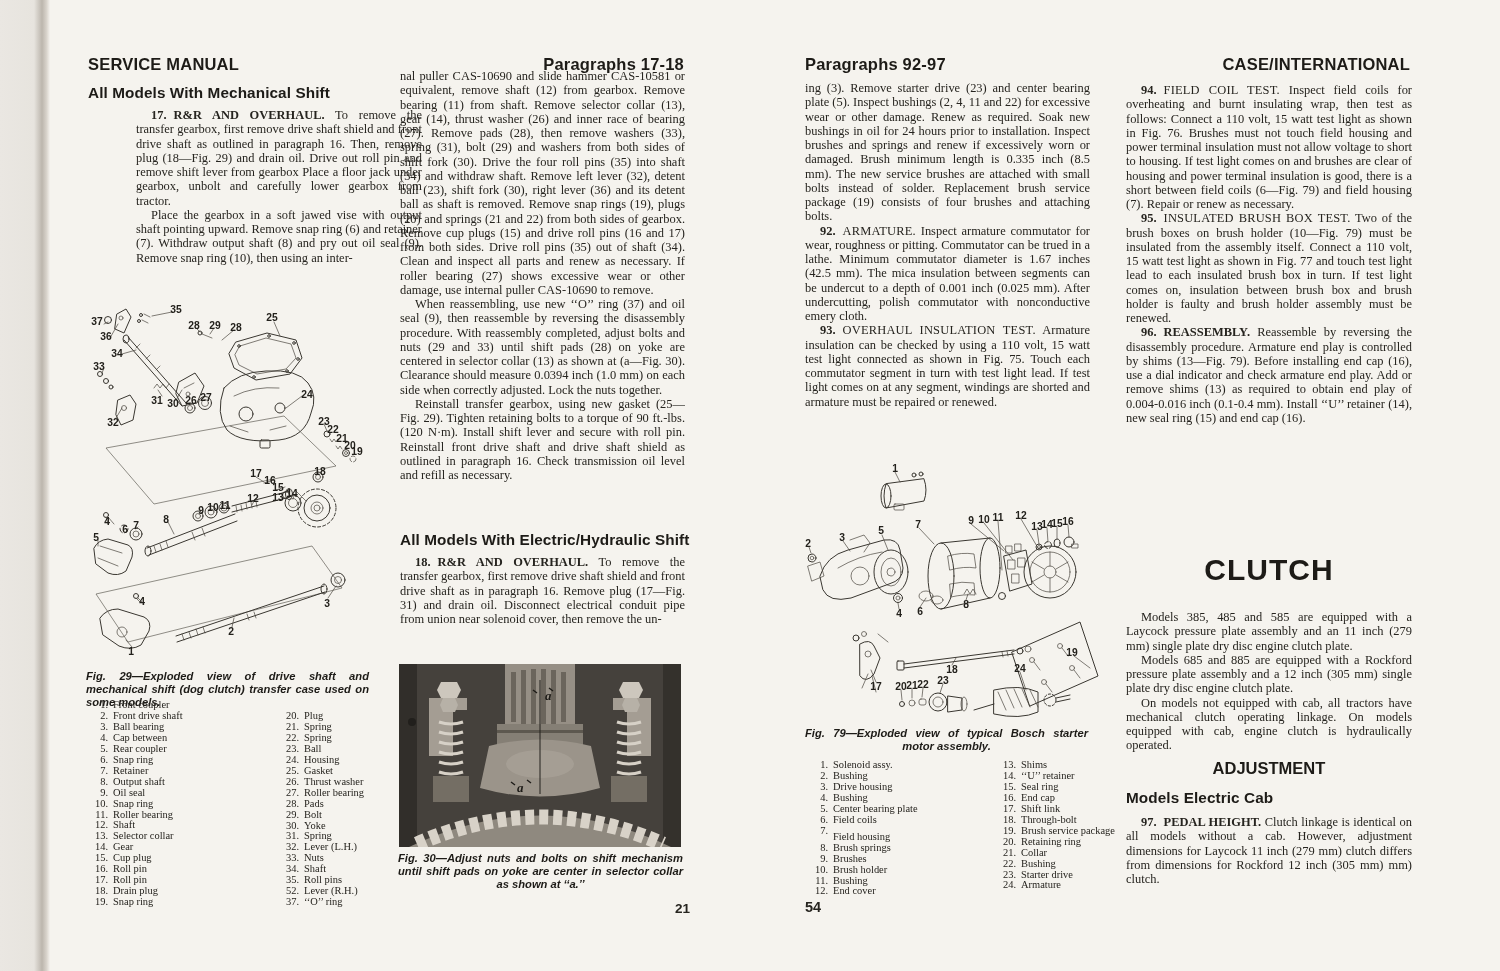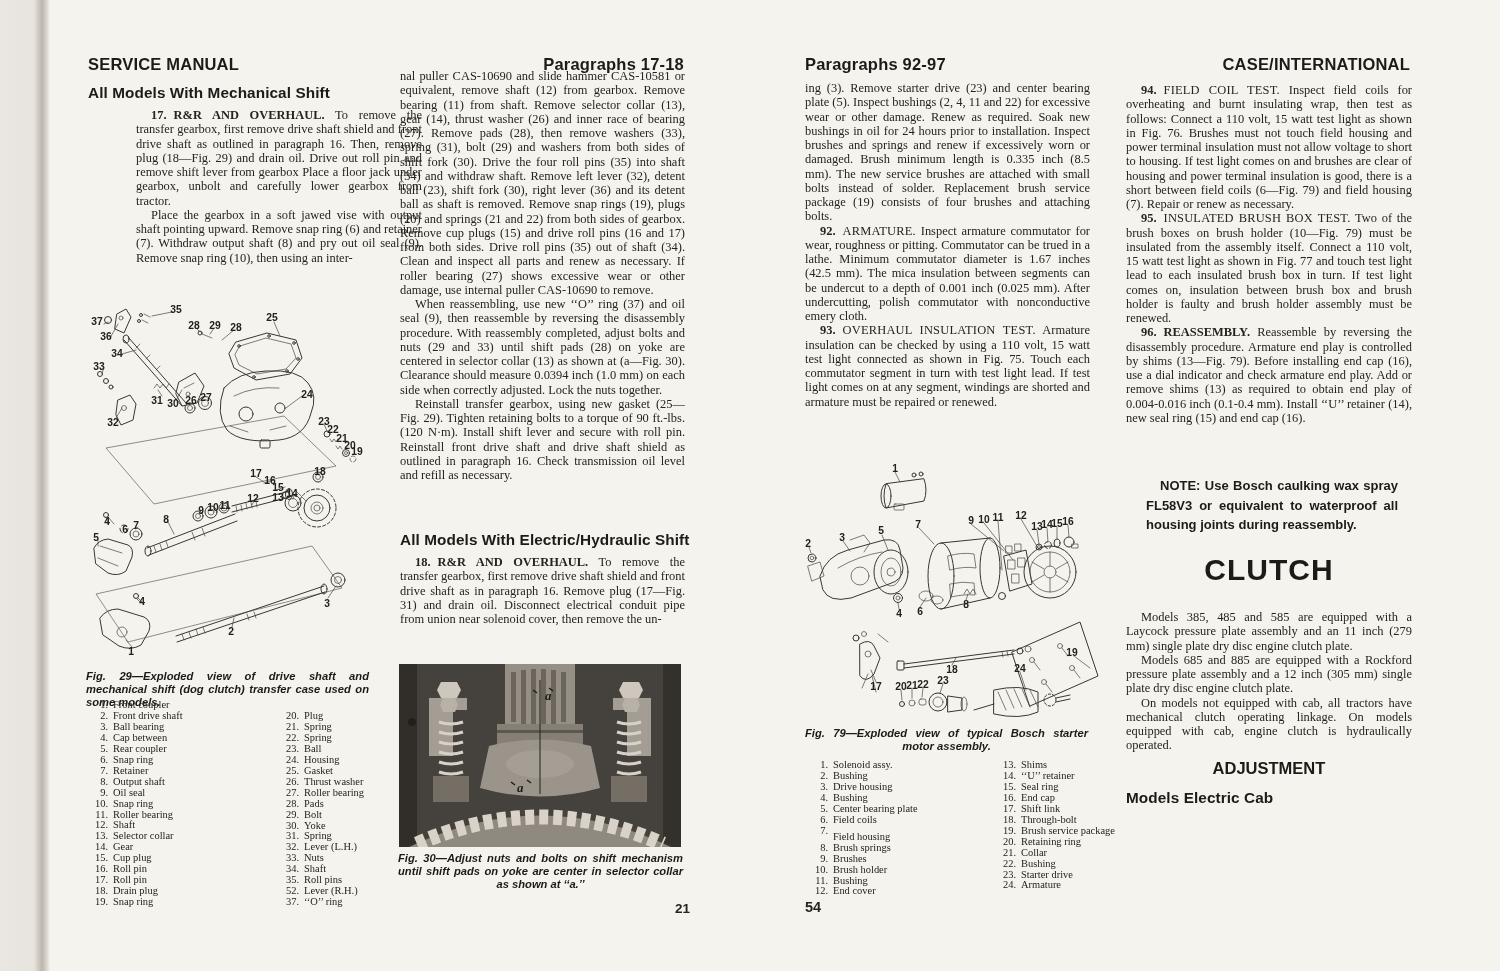--- a/index.html
+++ b/index.html
@@ -718,27 +718,29 @@
     </div>
 
   <div class="abs pagenum" style="left:805px;top:899px;font-size:14.5px;">54</div>
 
   <div class="abs bp" style="left:1126px;top:83px;width:286px;">
     <p class="ind"><b class="num">94.</b><span class="caps">FIELD COIL TEST.</span> <span>Inspect field coils for overheating and burnt insulating wrap, then test as follows: Connect a 110 volt, 15 watt test light as shown in Fig. 76. Brushes must not touch field housing and power terminal insulation must not allow voltage to short to housing. If test light comes on and brushes are clear of housing and power terminal insulation is good, there is a short between field coils (6—Fig. 79) and field housing (7). Repair or renew as necessary.</span></p>
     <p class="ind gap"><b class="num">95.</b><span class="caps">INSULATED BRUSH BOX TEST.</span> <span>Two of the brush boxes on brush holder (10—Fig. 79) must be insulated from the assembly itself. Connect a 110 volt, 15 watt test light as shown in Fig. 77 and touch test light lead to each insulated brush box in turn. If test light comes on, insulation between brush box and brush holder is faulty and brush holder assembly must be renewed.</span></p>
     <p class="ind gap"><b class="num">96.</b><b>REASSEMBLY.</b> <span>Reassemble by reversing the disassembly procedure. Armature end play is controlled by shims (13—Fig. 79). Before installing end cap (16), use a dial indicator and check armature end play. Add or remove shims (13) as required to obtain end play of 0.004-0.016 inch (0.1-0.4 mm). Install ‘‘U’’ retainer (14), new seal ring (15) and end cap (16).</span></p>
   </div>
 
-  <div class="abs notep" style="left:1146px;top:476px;width:252px;">NOTE: Use Bosch caulking wax spray FL58V3 or equivalent to waterproof all housing joints during reassembly.</div>
 
   <div class="abs hsans clutch" style="left:1126px;top:553px;width:286px;">CLUTCH</div>
 
   <div class="abs bp" style="left:1126px;top:610px;width:286px;">
     <p class="ind">Models 385, 485 and 585 are equipped with a Laycock pressure plate assembly and an 11 inch (279 mm) single plate dry disc engine clutch plate.</p>
     <p class="ind">Models 685 and 885 are equipped with a Rockford pressure plate assembly and a 12 inch (305 mm) single plate dry disc engine clutch plate.</p>
     <p class="ind">On models not equipped with cab, all tractors have mechanical clutch operating linkage. On models equipped with cab, engine clutch is hydraulically operated.</p>
   </div>
 
   <div class="abs hsans adjhead" style="left:1126px;top:759px;width:286px;">ADJUSTMENT</div>
   <div class="abs hsans sechead" style="left:1126px;top:789px;width:286px;">Models Electric Cab</div>
 
+  <div class="abs bp" style="left:1126px;top:815px;width:286px;">
+    <p class="ind"><b class="num">97.</b><b>PEDAL HEIGHT.</b> <span>Clutch linkage is identical on all models without a cab. However, adjustment dimensions for Laycock 11 inch (279 mm) clutch differs from dimensions for Rockford 12 inch (305 mm) mm) clutch.</span></p>
+  </div>
 
 </div>
 
 </body></html>

